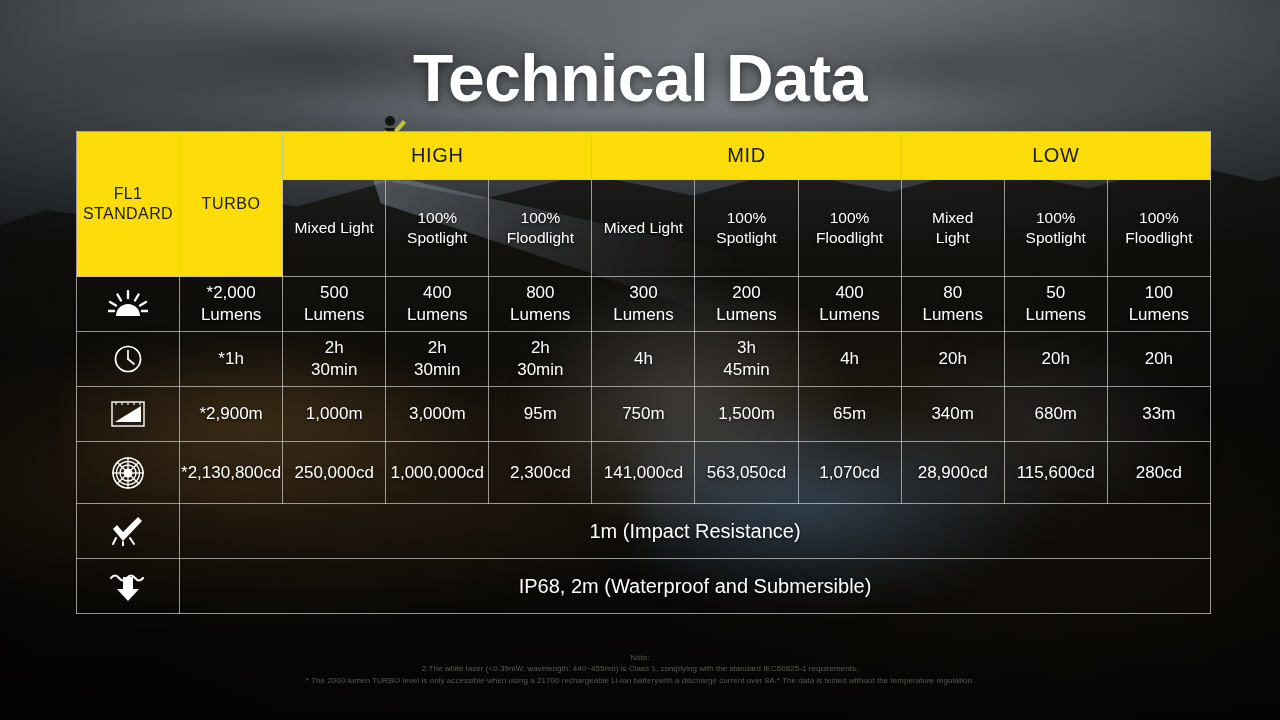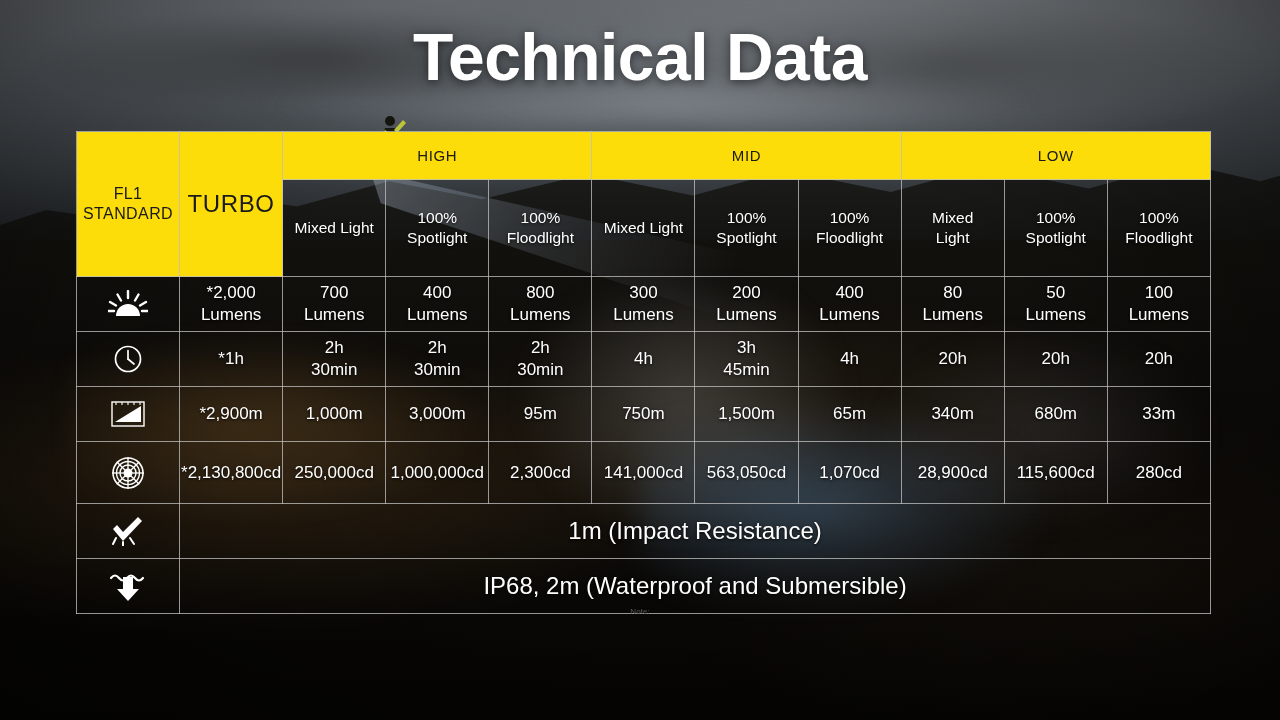--- a/index.html
+++ b/index.html
@@ -95,21 +95,21 @@
     position: absolute; left: 372px; top: 112px; width: 36px; height: 80px;
   }
   .bg-vignette {
     position: absolute; left: 0; top: 0; width: 1280px; height: 720px;
     background: radial-gradient(ellipse 900px 520px at 50% 45%, rgba(0,0,0,0) 40%, rgba(0,0,0,.55) 100%);
     pointer-events: none;
   }
 
   
   #page-title {
-    position: absolute; left: 0; top: 19px; width: 1280px;
+    position: absolute; left: 0; top: 40px; width: 1280px;
     text-align: center;
     color: #ffffff;
     font-size: 66px;
     font-weight: bold;
     letter-spacing: -0.5px;
     text-shadow: 0 2px 10px rgba(0,0,0,.55);
   }
 
   
   #spec-table {
@@ -126,31 +126,31 @@
     vertical-align: middle;
     font-weight: normal;
     padding: 0;
   }
 
   .yellow {
     background: #FCDD09;
     color: #1a1a1a;
   }
   .grp-head {
-    font-size: 15px;
+    font-size: 20px;
     letter-spacing: .6px;
     height: 48px;
   }
   .corner-fl1 {
     font-size: 16px;
     line-height: 1.25;
     letter-spacing: .4px;
   }
   .corner-turbo {
-    font-size: 24px;
+    font-size: 16px;
     letter-spacing: .6px;
   }
 
   .subhead {
     font-size: 15.5px;
     font-weight: bold;
     line-height: 1.3;
     height: 97px;
     color: #fff;
     text-shadow: 0 1px 3px rgba(0,0,0,.8);
@@ -171,29 +171,29 @@
   .icon-cell {
     width: 119px;
     height: 55px;
   }
   .icon-wrap {
     display: flex; align-items: center; justify-content: center;
     width: 100%; height: 100%;
   }
 
   .merged-cell {
-    font-size: 24px;
+    font-size: 20px;
     height: 52px;
     text-shadow: 0 1px 3px rgba(0,0,0,.85);
   }
 
   
   #footnote {
     position: absolute;
-    left: 0; top: 606px; width: 1280px;
+    left: 0; top: 652px; width: 1280px;
     text-align: center;
     color: #5d5a52;
     font-size: 8px;
     line-height: 1.42;
     letter-spacing: .05px;
   }
   #footnote .fn-line { display: block; white-space: nowrap; }
 </style>
 </head>
 <body>
@@ -291,21 +291,21 @@
                 <line x1="39.5" y1="21" x2="34" y2="21"></line>
               </g>
             </svg>
           </div>
         </td>
         <td class="data-cell">
           <span>*2,000</span><br>
           <span>Lumens</span>
         </td>
         <td class="data-cell">
-          <span>700</span><br>
+          <span>500</span><br>
           <span>Lumens</span>
         </td>
         <td class="data-cell">
           <span>400</span><br>
           <span>Lumens</span>
         </td>
         <td class="data-cell">
           <span>800</span><br>
           <span>Lumens</span>
         </td>
@@ -463,15 +463,17 @@
             </svg>
           </div>
         </td>
         <td class="merged-cell" colspan="10">IP68, 2m (Waterproof and Submersible)</td>
       </tr>
     </tbody>
   </table>
 
   <div id="footnote">
     <span class="fn-line">Note:</span>
+    <span class="fn-line">2.The white laser (&lt;0.39mW, wavelength: 440~455nm) is Class 1, complying with the standard IEC60825-1 requirements.</span>
+    <span class="fn-line">* The 2000-lumen TURBO level is only accessible when using a 21700 rechargeable Li-ion batterywith a discharge current over 8A.* The data is tested without the temperature regulation.</span>
   </div>
 
 </div>
 
 </body></html>

